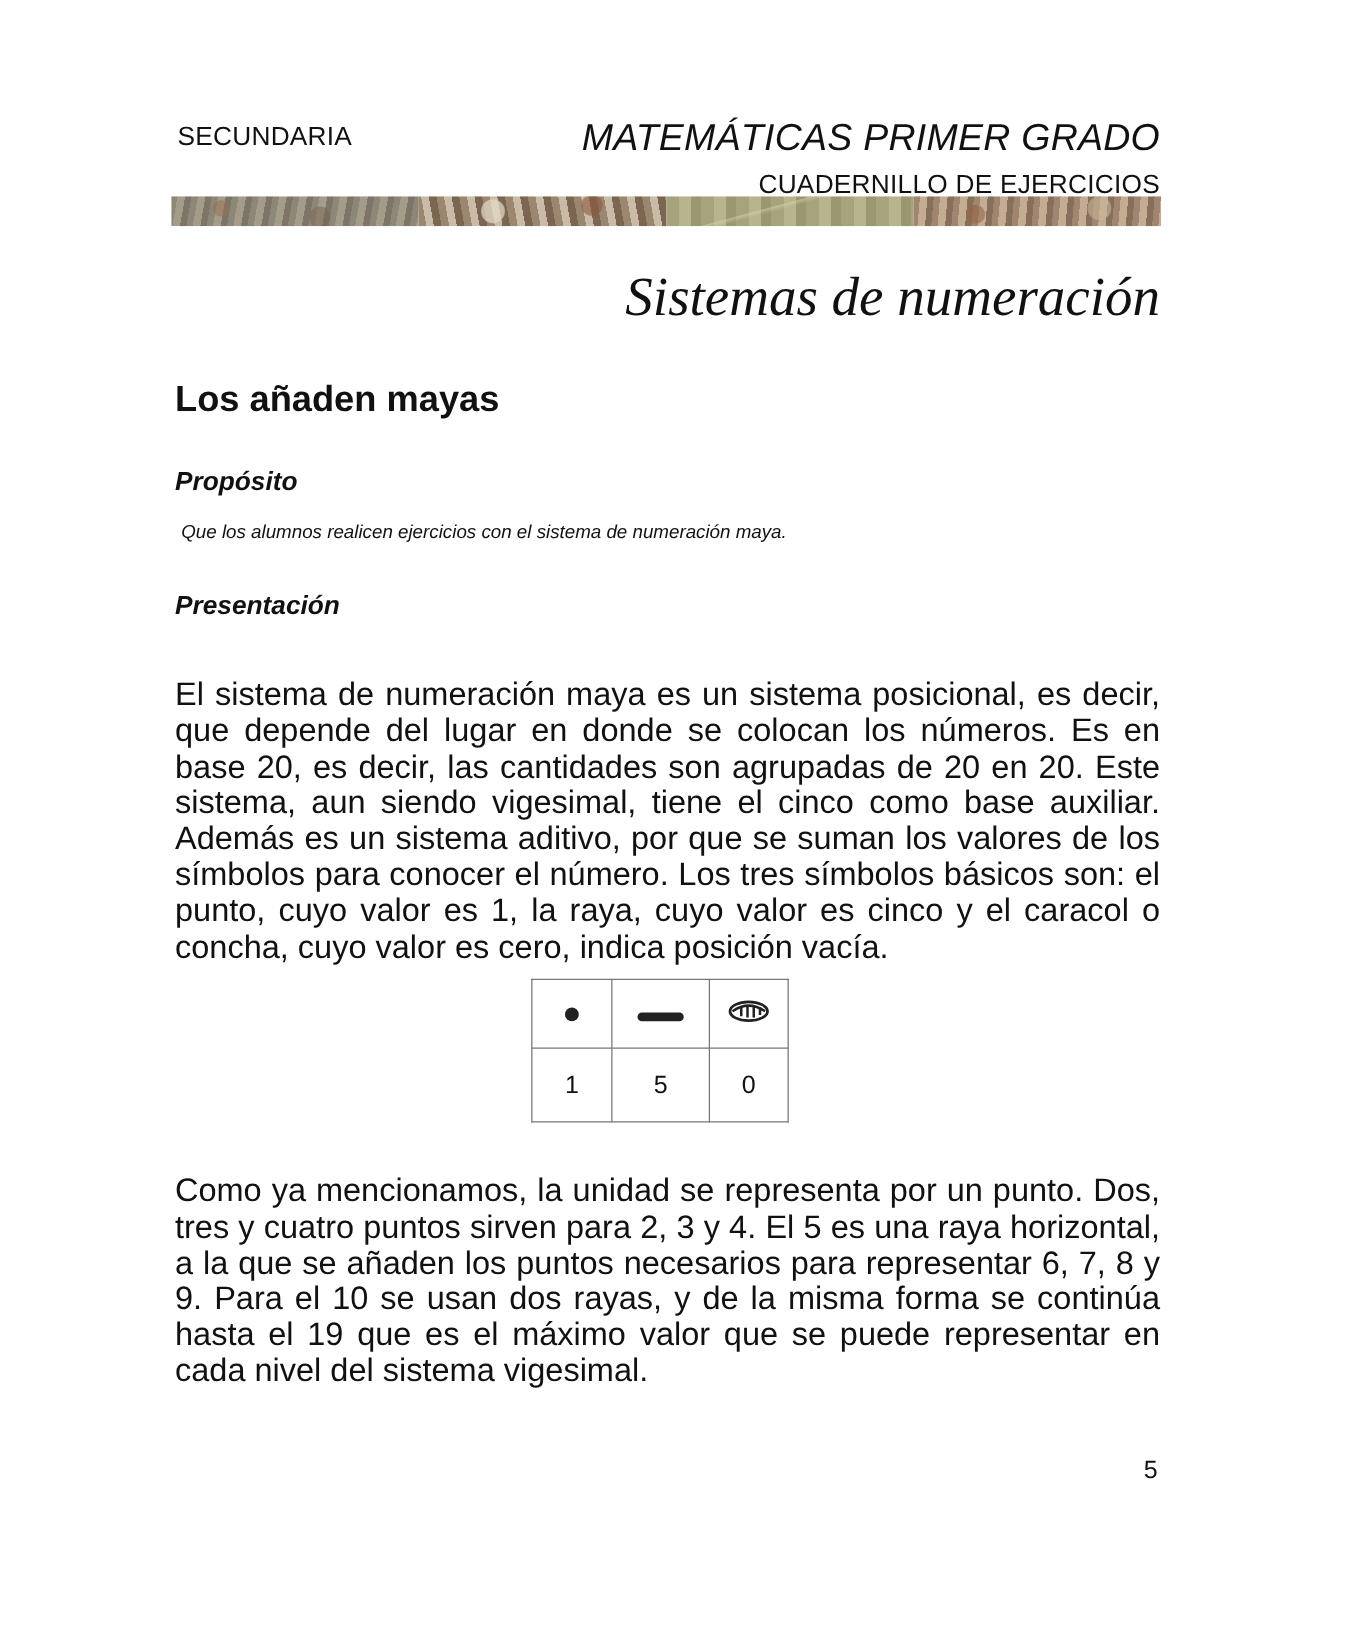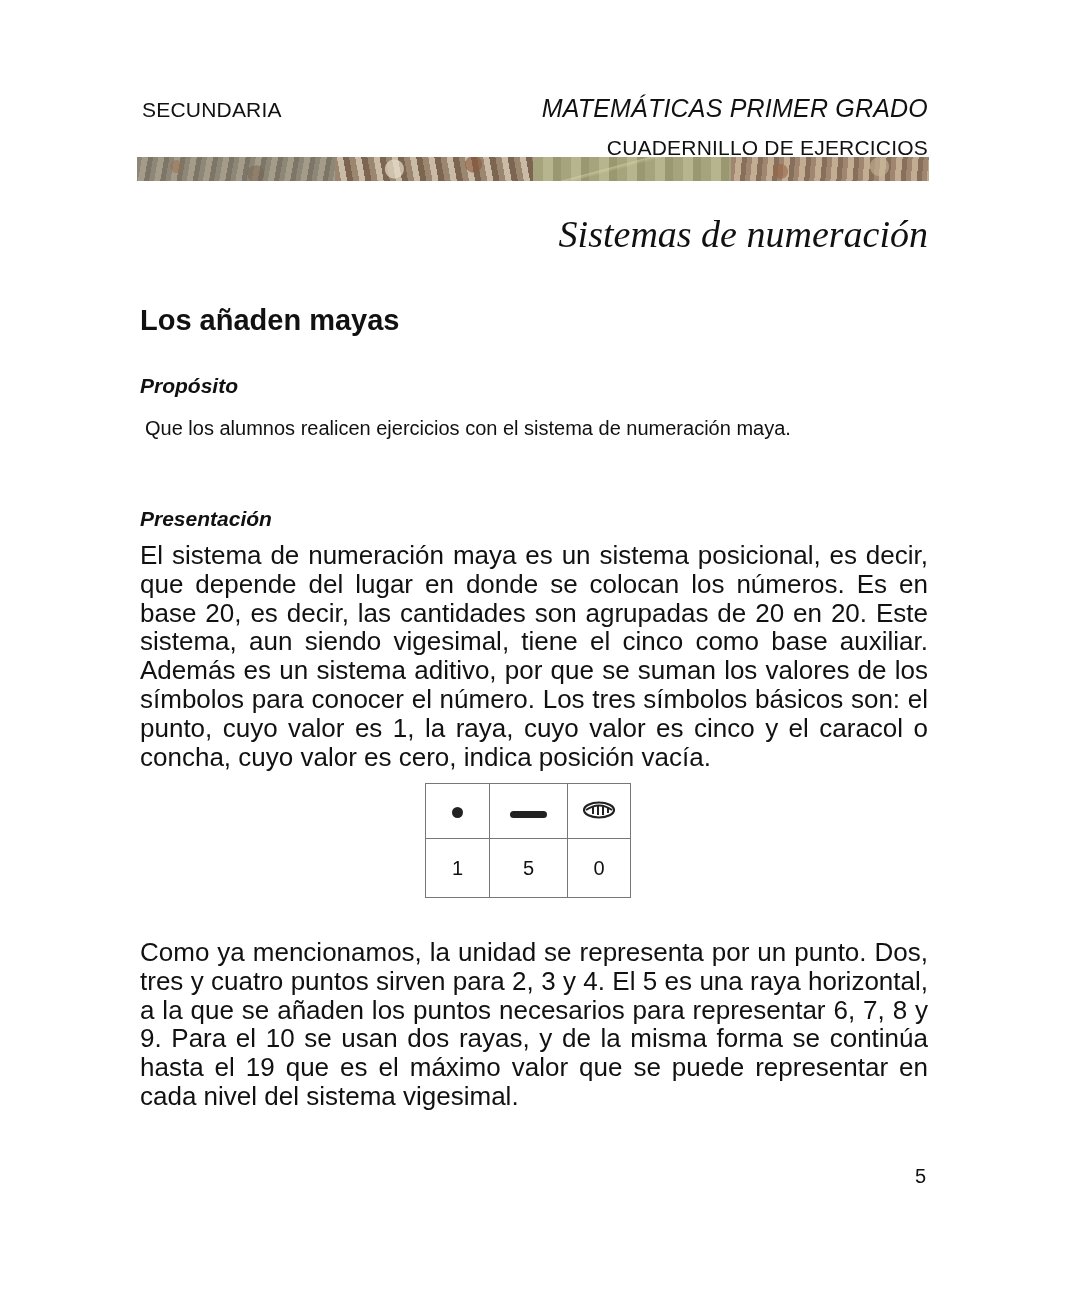--- a/index.html
+++ b/index.html
@@ -2,21 +2,21 @@
 <html><head>
   <meta charset="utf-8">
   <style>
     html, body { margin: 0; padding: 0; background: #ffffff; }
     body {
       width: 1080px; height: 1311px; position: relative; overflow: hidden;
       font-family: "Liberation Sans", "DejaVu Sans", sans-serif; color: #111;
     }
     .abs { position: absolute; }
     .hdr-left { left: 142px; top: 98px; font-size: 21px; letter-spacing: 0.2px; }
-    .hdr-title { right: 152px; top: 94px; font-size: 25px; font-style: italic; letter-spacing: 0.2px; }
+    .hdr-title { right: 152px; top: 94px; font-size: 30px; font-style: italic; letter-spacing: 0.2px; }
     .hdr-sub { right: 152px; top: 136px; font-size: 21px; letter-spacing: 0.2px; }
     .banner {
       left: 137px; top: 157px; width: 792px; height: 24px;
       display: flex; overflow: hidden;
     }
     .banner .seg { flex: 1; height: 100%; }
     .seg1 {
       background:
         radial-gradient(circle at 20% 40%, rgba(150,110,80,.5) 0 6px, transparent 7px),
         radial-gradient(circle at 60% 70%, rgba(120,100,80,.5) 0 8px, transparent 9px),
@@ -34,25 +34,25 @@
         repeating-linear-gradient(90deg, #a6a47c 0 10px, #b7b58d 10px 20px, #9a9870 20px 28px);
     }
     .seg4 {
       background:
         radial-gradient(circle at 25% 60%, rgba(150,100,70,.6) 0 7px, transparent 8px),
         radial-gradient(circle at 75% 40%, rgba(200,180,150,.6) 0 9px, transparent 10px),
         repeating-linear-gradient(95deg, #a08670 0 5px, #c2ad93 5px 11px, #86705c 11px 16px);
     }
     .chapter {
       right: 152px; top: 212px; font-family: "Liberation Serif", "DejaVu Serif", serif;
-      font-style: italic; font-size: 38px;
+      font-style: italic; font-size: 44px;
     }
     .h-topic { left: 140px; top: 304px; font-size: 29px; font-weight: bold; }
     .h-sec { left: 140px; font-size: 21px; font-weight: bold; font-style: italic; }
-    .purpose-text { left: 145px; top: 417px; font-size: 20px; }
+    .purpose-text { left: 145px; top: 417px; font-size: 15px; font-style: italic; }
     .para {
       left: 140px; width: 788px; font-size: 26px; line-height: 28.8px;
       text-align: justify; margin: 0;
     }
     .symtable {
       left: 425px; top: 783px; border-collapse: collapse;
     }
     .symtable td {
       border: 1.5px solid #777; text-align: center; vertical-align: middle;
       font-size: 20px; padding: 0;
@@ -78,21 +78,21 @@
   <div class="seg seg4"></div>
 </div>
 
 <div class="abs chapter">Sistemas de numeración</div>
 
 <div class="abs h-topic">Los añaden mayas</div>
 
 <div class="abs h-sec" style="top:374px;">Propósito</div>
 <div class="abs purpose-text">Que los alumnos realicen ejercicios con el  sistema de numeración maya.</div>
 
-<div class="abs h-sec" style="top:473px;margin-top:34px;">Presentación</div>
+<div class="abs h-sec" style="top:473px;">Presentación</div>
 
 <p class="abs para" style="top:541px;">El sistema de numeración maya es un sistema posicional, es decir, que depende del lugar en donde se colocan los números. Es en base 20, es decir, las cantidades son agrupadas de 20 en 20. Este sistema, aun siendo vigesimal, tiene el cinco como base auxiliar. Además es un sistema aditivo, por que se suman los valores de los símbolos para conocer el número. Los tres símbolos básicos son: el punto, cuyo valor es 1, la raya, cuyo valor es cinco y el caracol o concha, cuyo valor es cero, indica posición vacía.</p>
 
 <table class="abs symtable">
   <tbody>
       <tr class="r1">
     <td class="c1">
       <span class="dot"></span>
     </td>
     <td class="c2">

